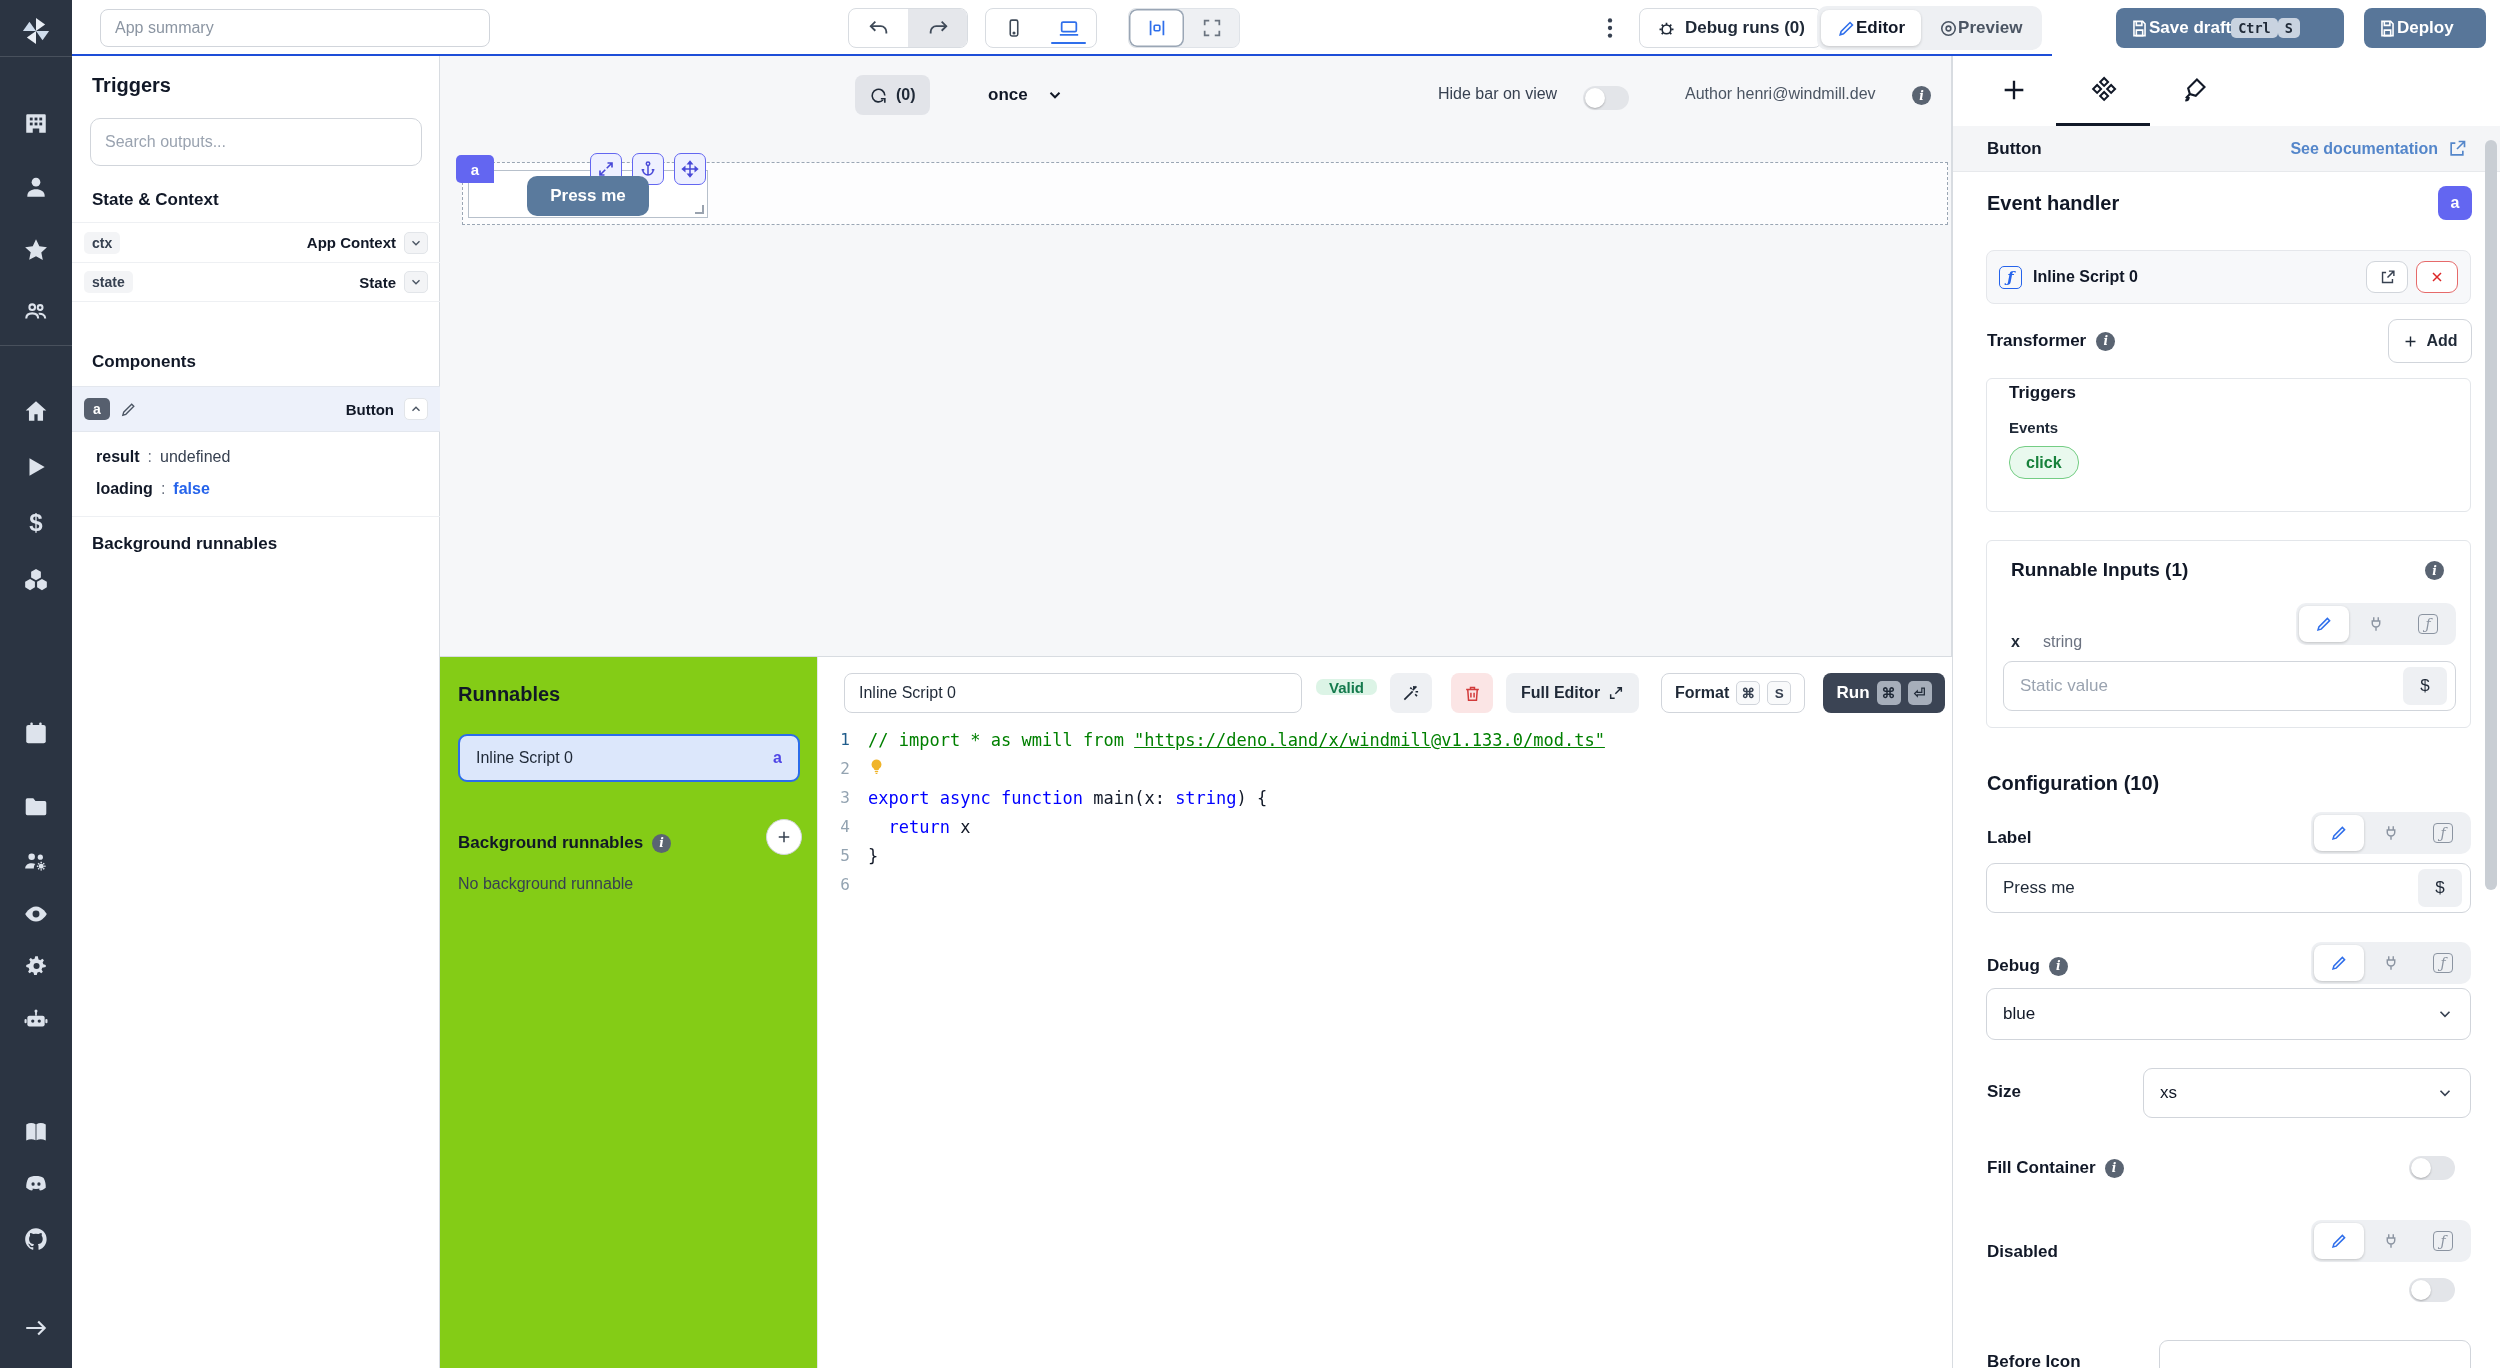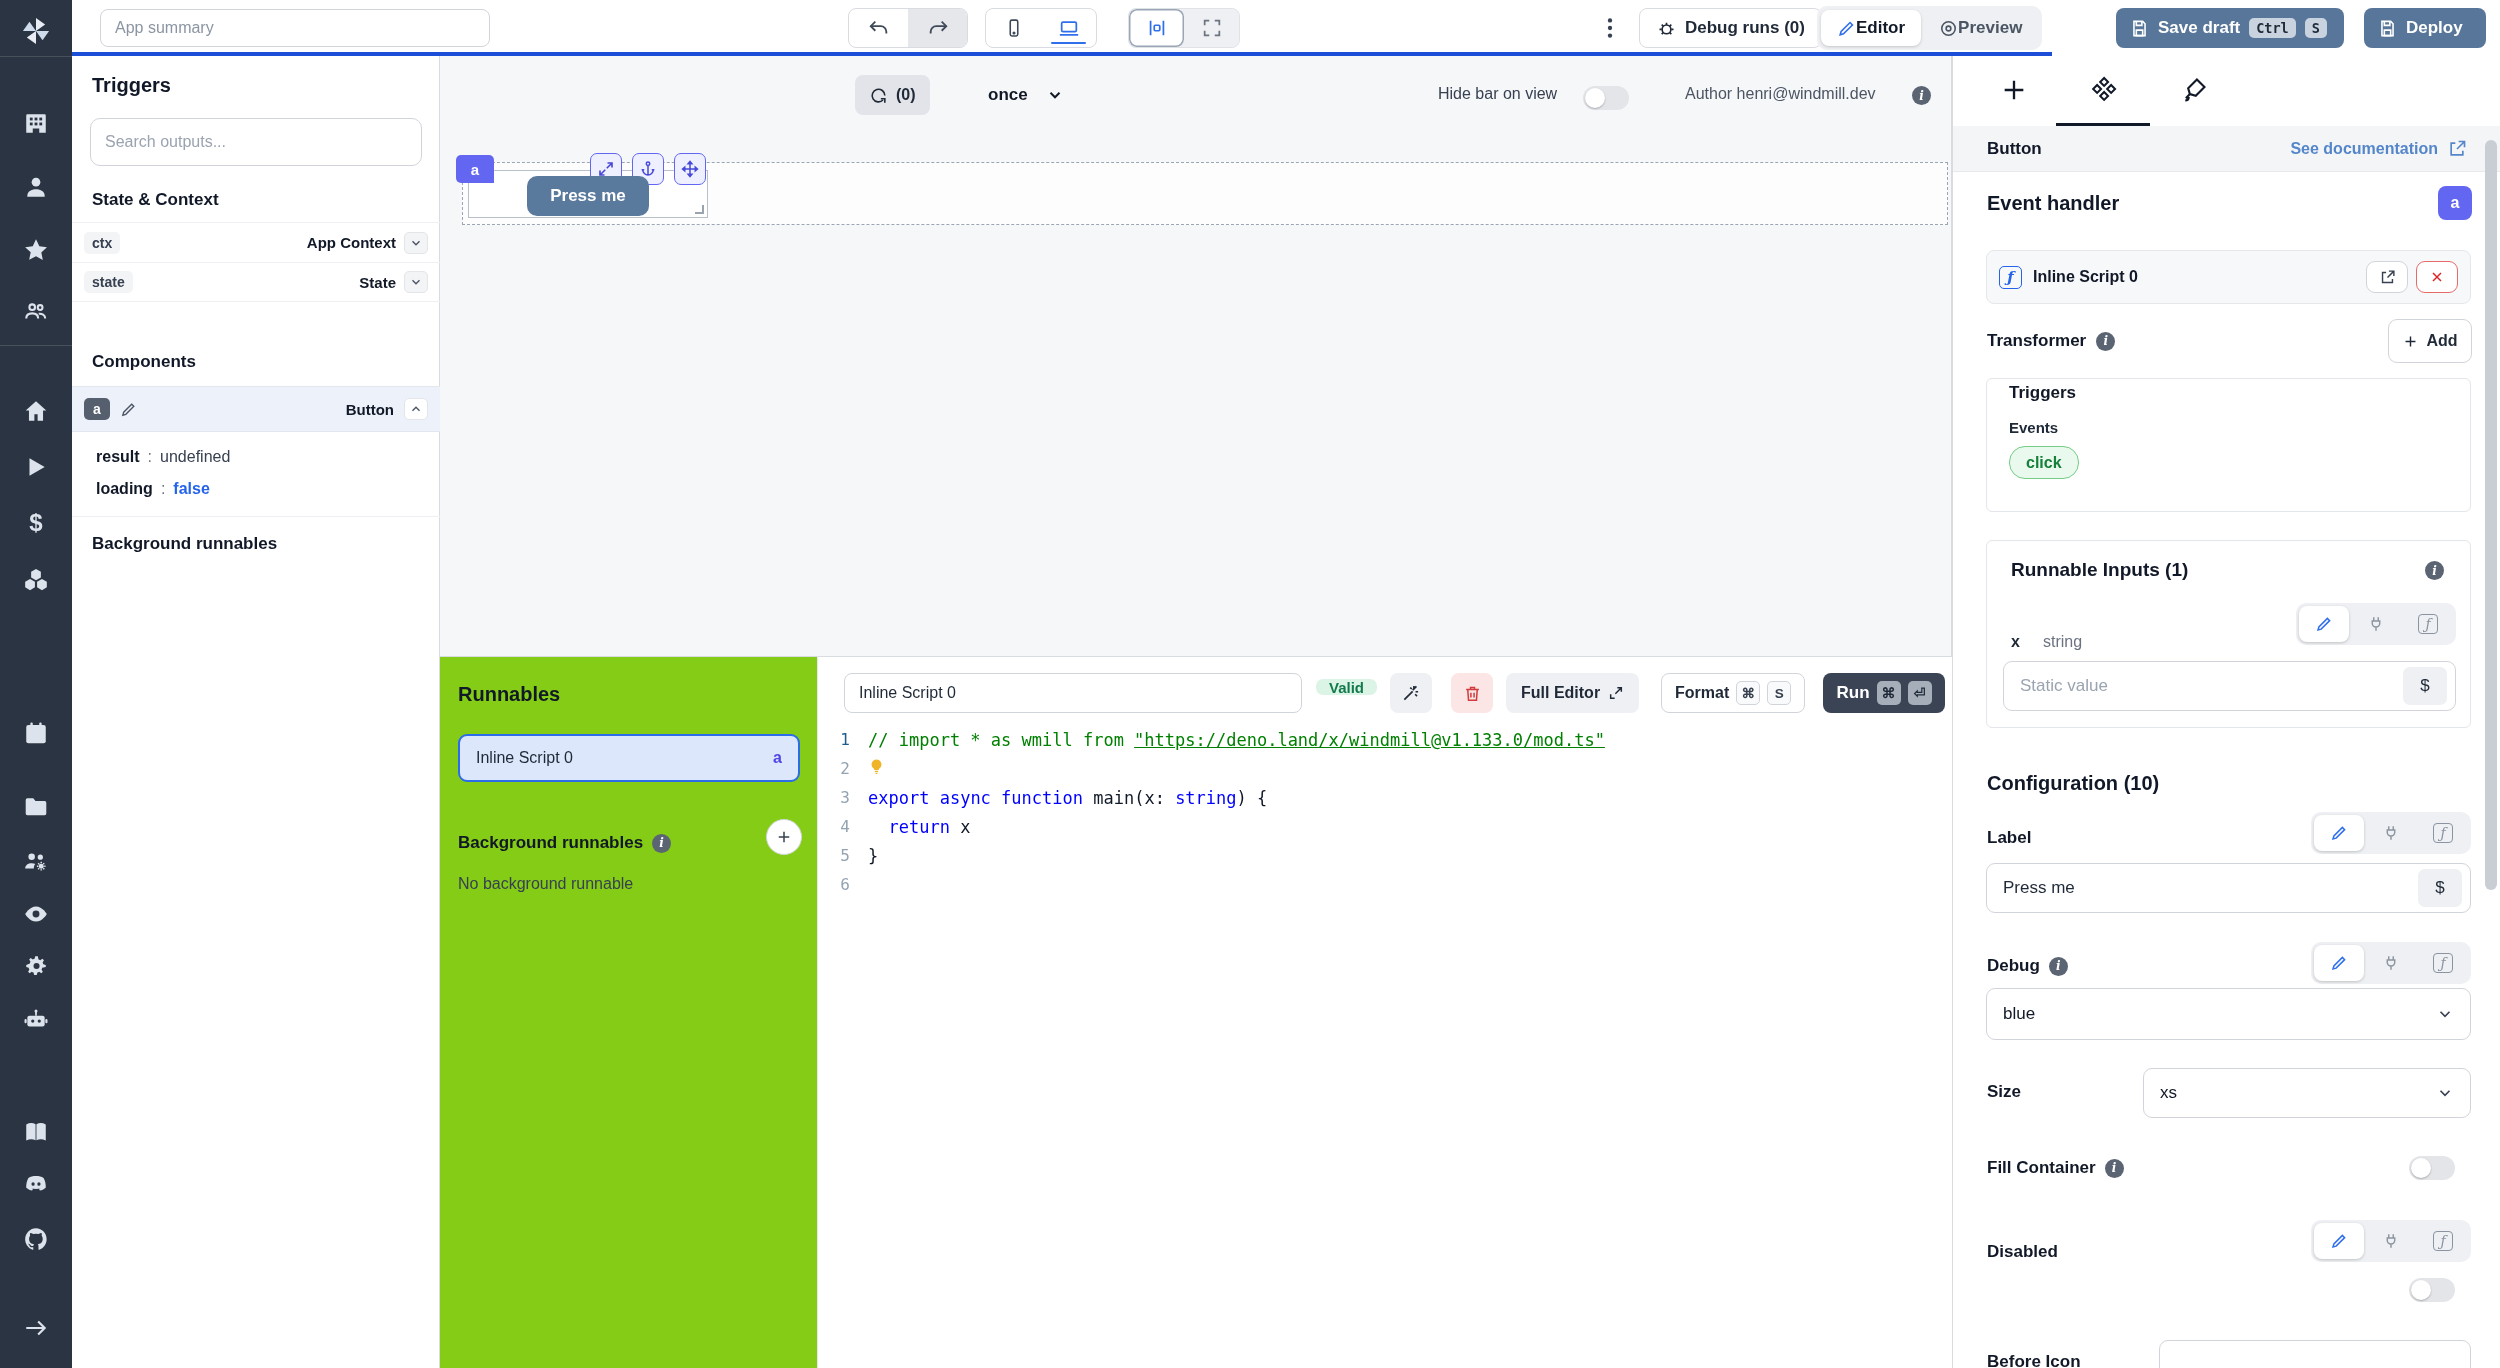--- a/index.html
+++ b/index.html
@@ -8,36 +8,36 @@
   .abs { position:absolute; }
   svg { display:block; }
 
   
   #rail { position:absolute; left:0; top:0; width:72px; height:1368px; background:#2b3442; z-index:5; }
   .rail-ic { position:absolute; left:50%; transform:translateX(-50%); width:26px; height:26px; color:#dde3ec; cursor:pointer; }
   .rail-div { position:absolute; left:0; width:72px; height:1px; background:rgba(255,255,255,.14); }
   .rail-dollar { font-weight:bold; font-size:24px; text-align:center; line-height:26px; }
 
   
-  #header { position:absolute; left:72px; top:0; width:1980px; height:56px; background:#fff; border-bottom:4px solid #1d4ed8; z-index:4; }
+  #header { position:absolute; left:72px; top:0; width:1980px; height:56px; background:#fff; border-bottom:2px solid #1d4ed8; z-index:4; }
   .hd-input { position:absolute; left:28px; top:9px; width:390px; height:38px; border:1px solid #d1d5db; border-radius:8px; padding:0 14px; font-size:16px; font-family:inherit; color:#1f2937; }
   .hd-input::placeholder { color:#8b95a2; }
   .btn-group { position:absolute; top:8px; height:40px; border:1px solid #d8dce1; border-radius:8px; display:flex; overflow:hidden; background:#fff; }
   .bg-cell { width:56px; display:flex; align-items:center; justify-content:center; color:#3f4a58; cursor:pointer; position:relative; }
   .bg-cell.grey { background:#e5e7eb; }
   .bg-cell.blue { color:#2f6feb; }
   .bg-cell.blue-underline::after { content:""; position:absolute; left:10px; right:10px; bottom:3px; height:2.5px; background:#2f6feb; border-radius:2px; }
   .bg-cell.active-border { box-shadow:inset 0 0 0 1.5px #9aa6b5; border-radius:8px; background:#fff; }
   .bg-cell.softgrey { background:#eef0f3; color:#6b7480; }
   .kebab { position:absolute; left:1525px; top:15px; width:26px; height:26px; color:#374151; cursor:pointer; }
   .debug-btn { position:absolute; left:1567px; top:8px; height:40px; padding:0 16px; border:1px solid #d8dce1; border-radius:8px; display:flex; align-items:center; gap:8px; font-size:17px; font-weight:600; color:#1f2937; background:#fff; cursor:pointer; }
   .toggle-group { position:absolute; left:1745px; top:6px; height:44px; background:#eef0f3; border-radius:10px; display:flex; padding:4px; gap:2px; }
   .tg-seg { display:flex; align-items:center; padding:0 16px; border-radius:8px; font-size:17px; font-weight:600; color:#4b5563; cursor:pointer; }
   .tg-seg.active { background:#fff; box-shadow:0 1px 3px rgba(0,0,0,.18); color:#111827; }
-  .blue-btn { position:absolute; top:8px; height:40px; background:#587699; color:#fff; border:none; border-radius:8px; display:flex; align-items:center; gap:9px; padding:0 14px; font-size:17px; font-weight:700; font-family:inherit; cursor:pointer; }
+  .blue-btn { position:absolute; top:8px; height:40px; background:#587699; color:#fff; border:none; border-radius:8px; display:flex; align-items:center; padding:0 14px; font-size:17px; font-weight:700; font-family:inherit; cursor:pointer; }
   .kbd-light { background:#c9d3e0; color:#1f2937; border-radius:5px; padding:2px 7px; font-size:13.5px; font-weight:700; font-family:"DejaVu Sans Mono",monospace; }
 
   
   #outputs { position:absolute; left:72px; top:56px; width:368px; height:1312px; background:#fff; border-right:1px solid #d8dce1; z-index:3; }
   .panel-title { font-size:20px; font-weight:700; color:#111827; }
   .sec-title { font-size:17px; font-weight:700; color:#111827; }
   .search-input { position:absolute; left:18px; top:62px; width:332px; height:48px; border:1px solid #d1d5db; border-radius:10px; padding:0 14px; font-size:16px; font-family:inherit; }
   .search-input::placeholder { color:#9aa3b0; }
   .o-row { position:absolute; left:0; width:368px; height:40px; border-top:1px solid #eef0f3; display:flex; align-items:center; padding:0 12px; gap:8px; }
   .key-chip { background:#f3f4f6; border-radius:5px; padding:3px 8px; font-size:14px; font-weight:600; color:#374151; }

